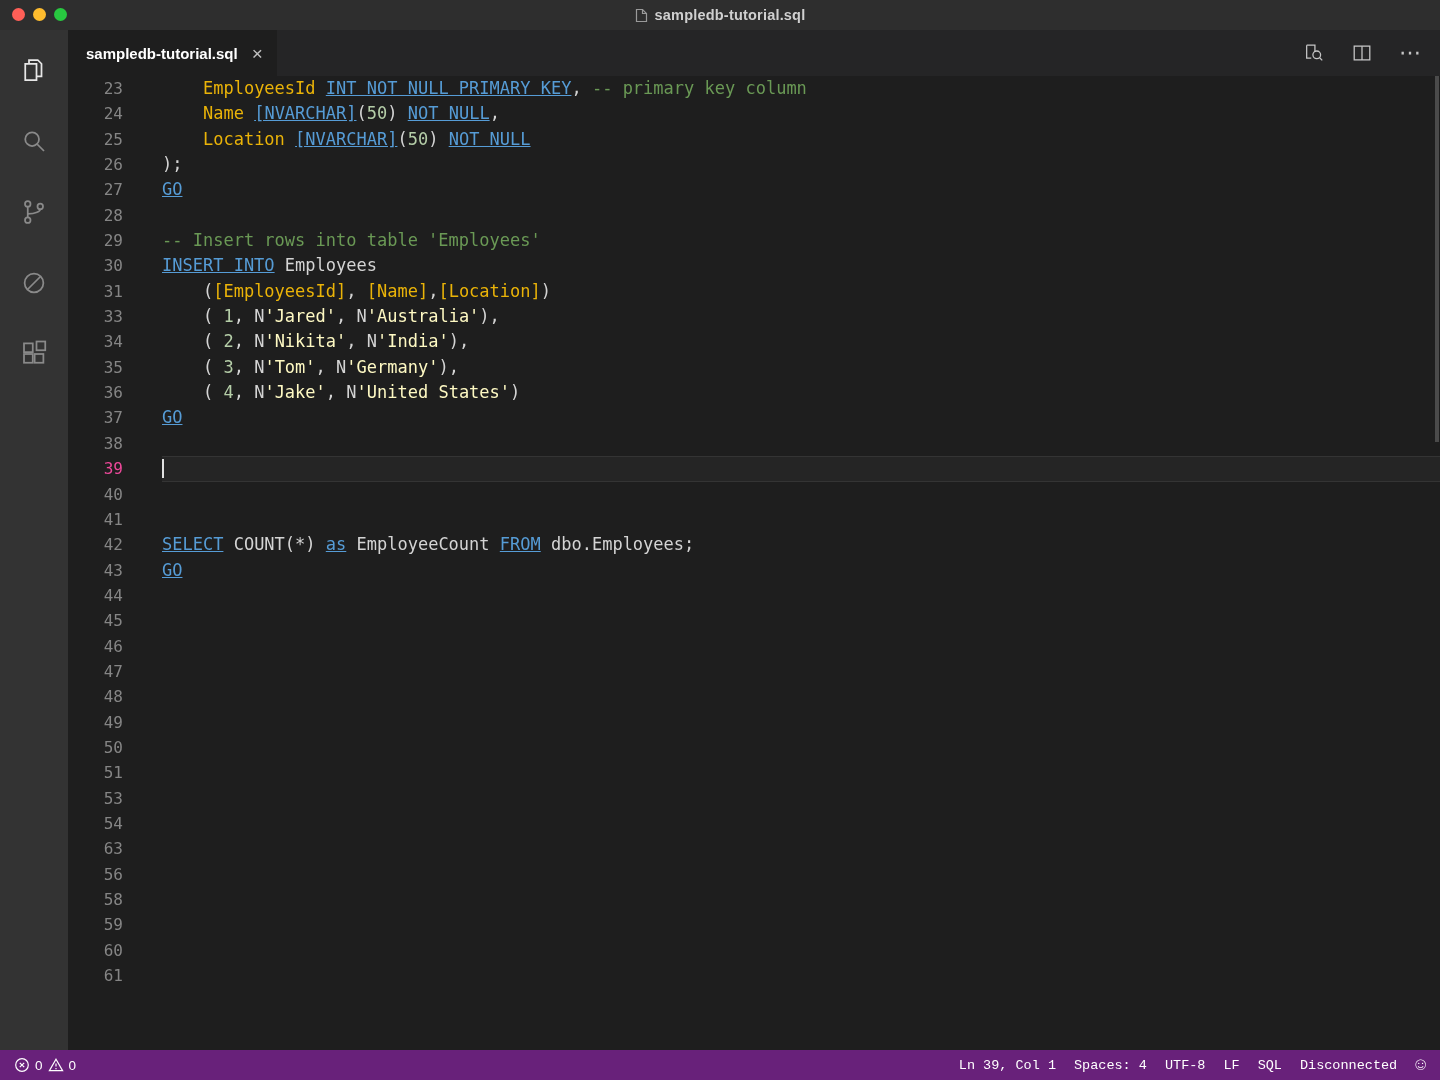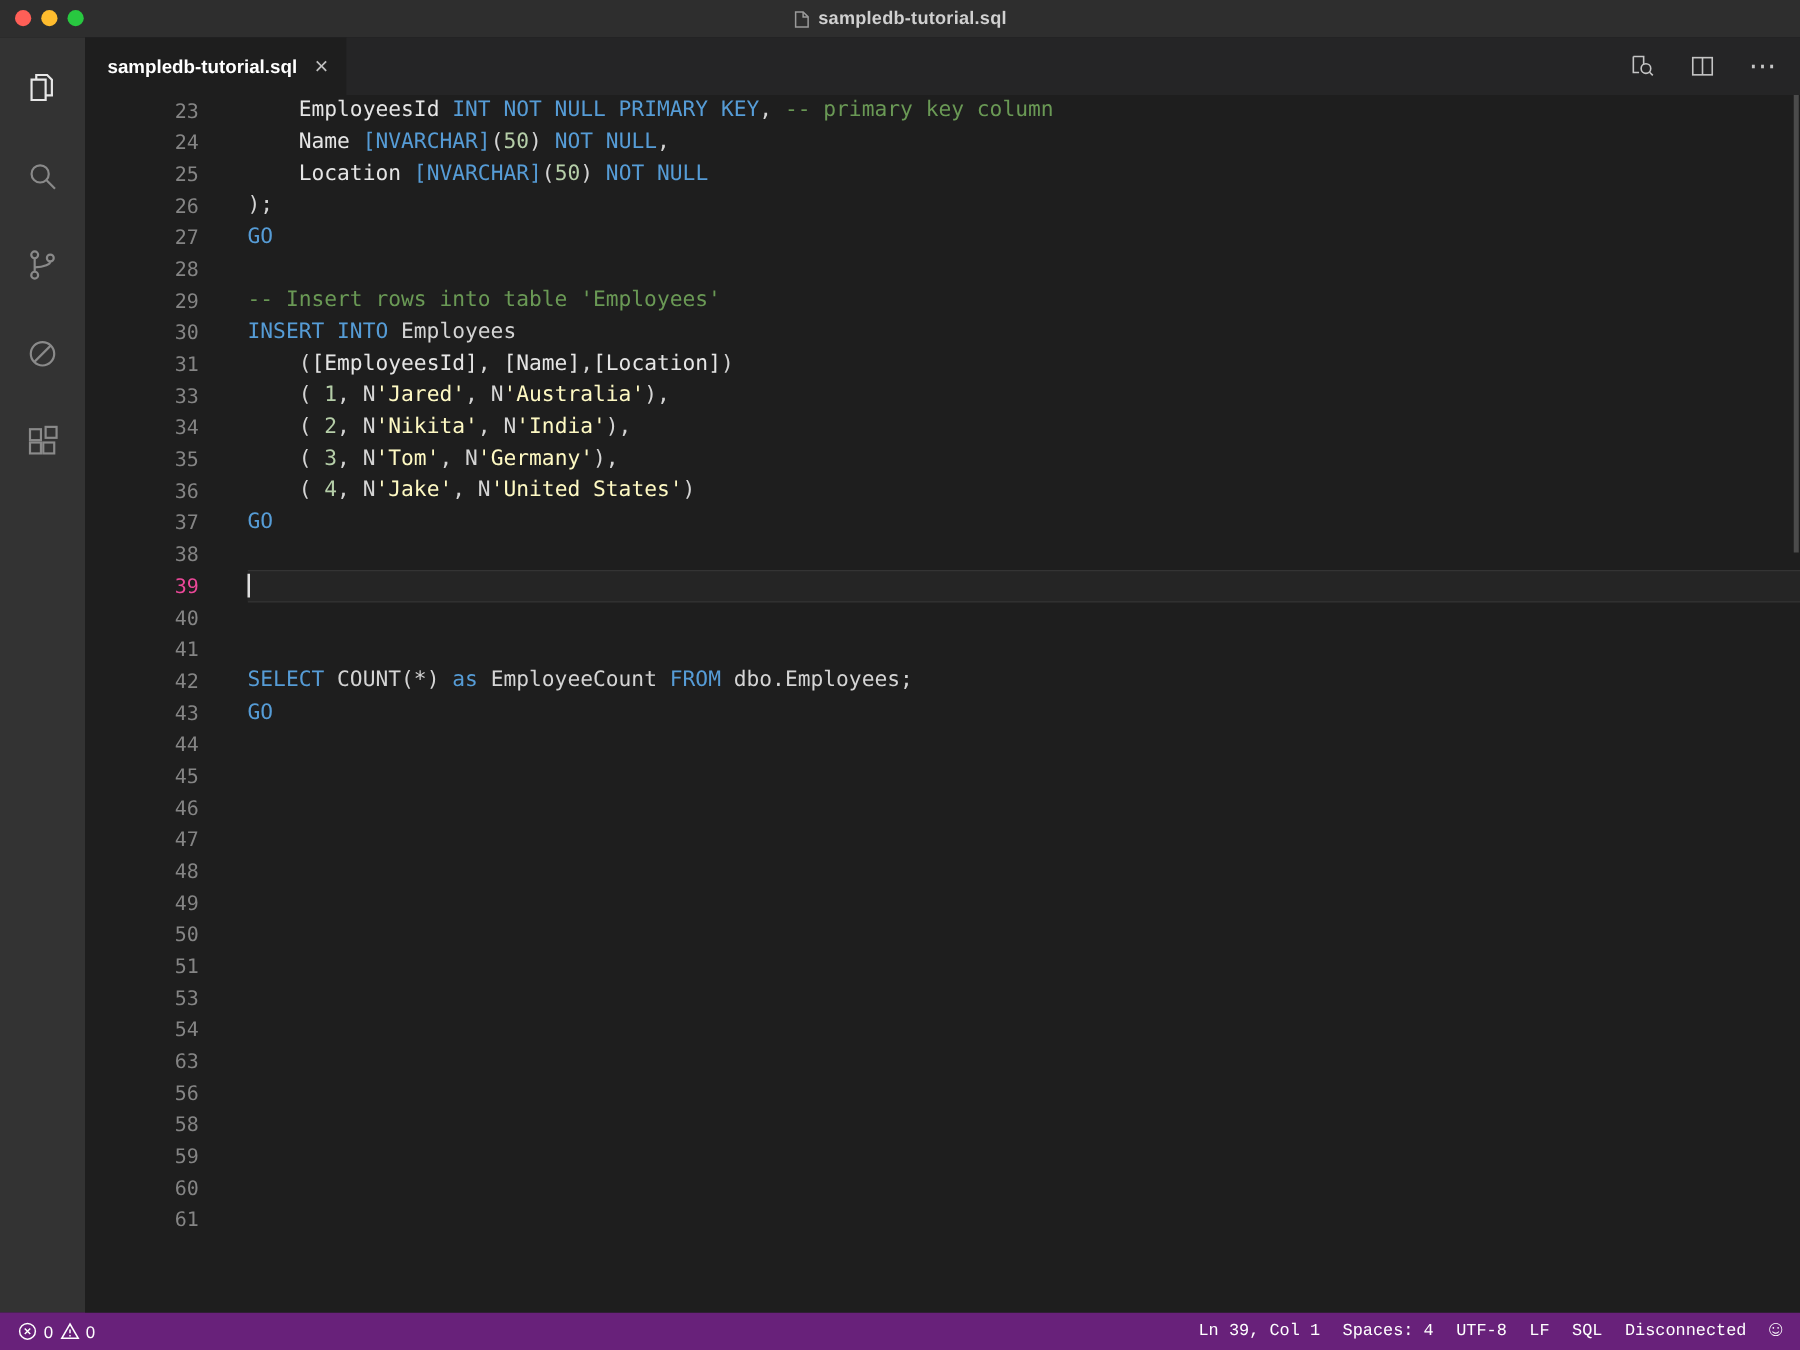--- a/index.html
+++ b/index.html
@@ -37,30 +37,30 @@
          padding:0 14px 0 18px; font-size:15px; font-weight:600; gap:14px; }
   .tab .close { color:#c0c0c0; font-size:19px; font-weight:400; line-height:1; cursor:pointer; }
   .editor-actions { margin-left:auto; display:flex; align-items:center; gap:26px;
                     padding-right:18px; color:#c5c5c5; }
   .editor-actions svg { stroke:#c5c5c5; fill:none; stroke-width:1.4; display:block; }
   .ellipsis { font-size:22px; line-height:1; color:#c5c5c5; letter-spacing:1px; cursor:pointer; }
 
   
   .code-area { flex:1 1 auto; overflow:hidden; position:relative;
                font-family:"DejaVu Sans Mono", monospace; font-size:17px; }
-  .code-line { display:flex; height:25.35px; line-height:25.35px; white-space:pre;padding-left:36px; }
+  .code-line { display:flex; height:25.35px; line-height:25.35px; white-space:pre; }
   .line-num { flex:0 0 55px; text-align:right; color:#858585; font-size:16px; }
   .code-line.current .line-num { color:#ec4899; }
   .line-content { flex:1 1 auto; margin-left:39px; white-space:pre; position:relative; }
   .code-line.current .line-content { background:rgba(255,255,255,0.035);
        box-shadow: inset 0 1px 0 rgba(255,255,255,0.07), inset 0 -1px 0 rgba(255,255,255,0.07); }
   .cursor { position:absolute; left:0; top:3px; width:2px; height:19px; background:#e0e0e0; }
 
-  .tok-kw { color:#569cd6; }
-  .tok-id { color:#e5e5e5; }
+  .tok-kw { color:#569cd6;text-decoration:underline; }
+  .tok-id { color:#eab308; }
   .tok-pl { color:#d4d4d4; }
   .tok-cm { color:#6a9955; }
   .tok-st { color:#fef9c3; }
   .tok-nu { color:#b5cea8; }
 
   .scroll-thumb { position:absolute; right:1px; top:0; width:4px; height:366px;
                   background:rgba(160,160,160,0.35); }
 
   
   .statusbar { height:30px; background:#68217a; color:#ffffff; flex:0 0 auto;

